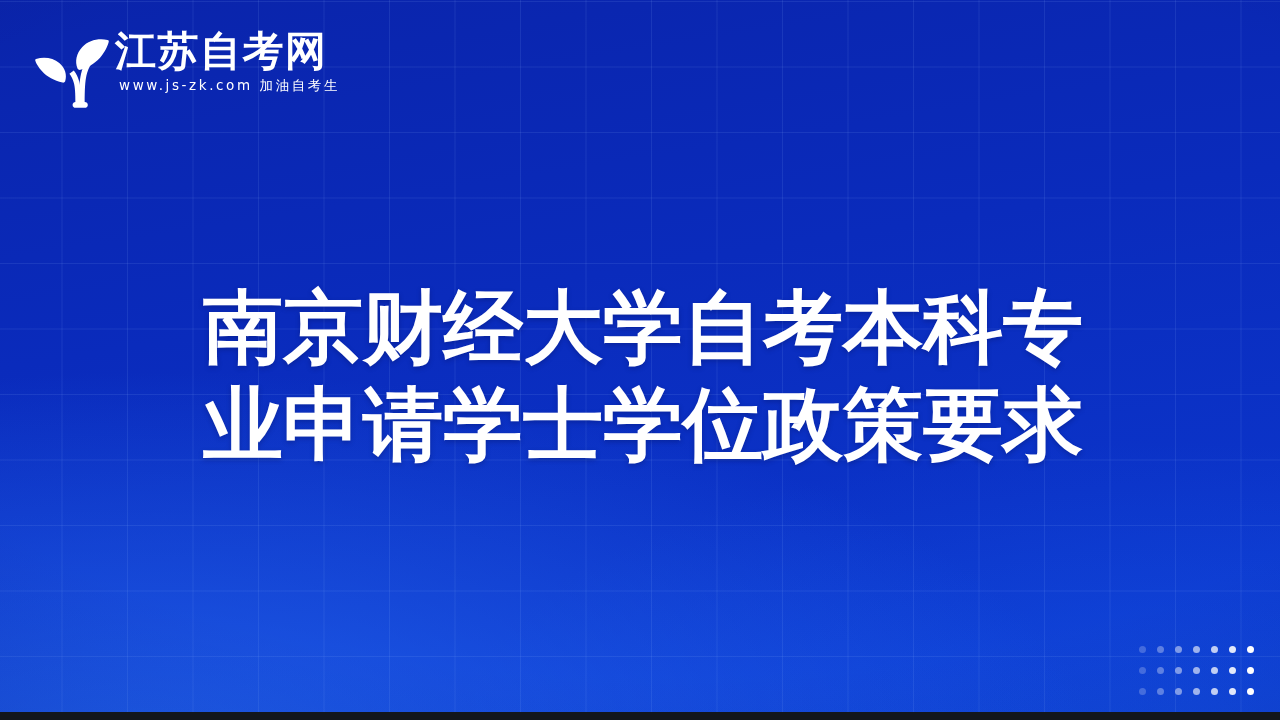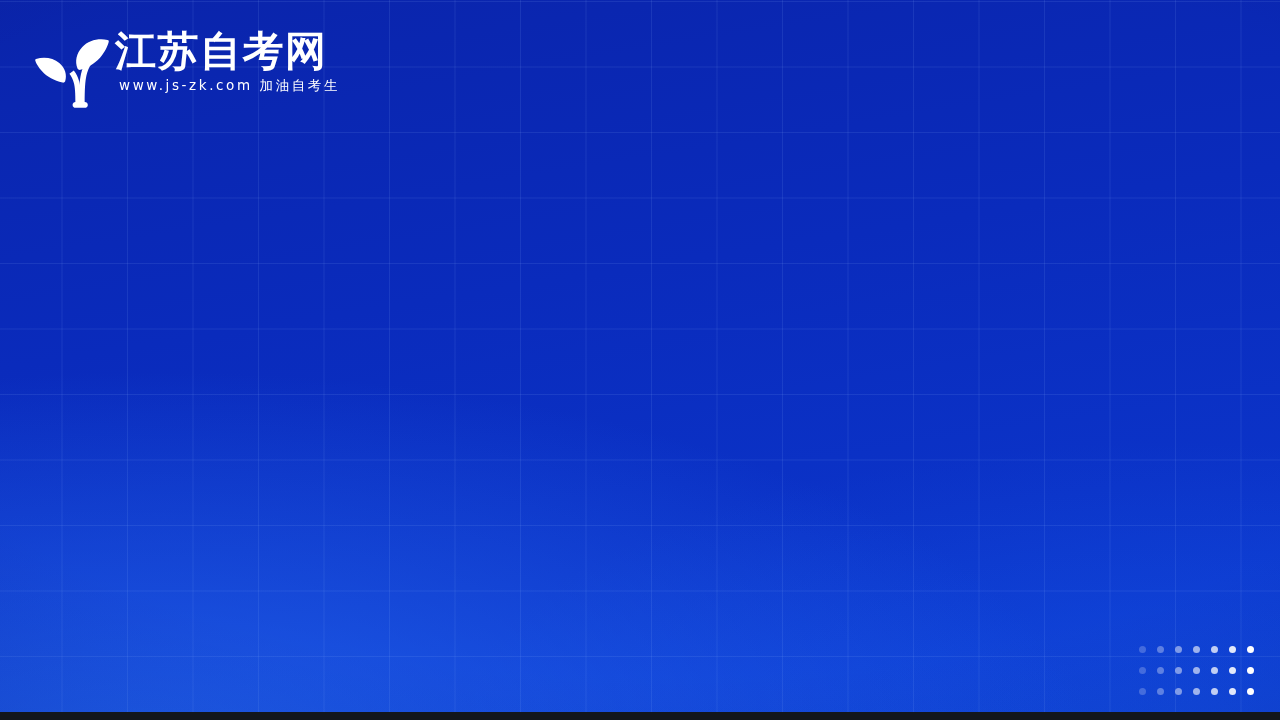--- a/index.html
+++ b/index.html
@@ -181,15 +181,17 @@
       <path fill="#ffffff" d="M74.5 9.0 c-9.4,-2.0 -19.0,0.6 -25.2,7.0 -6.0,6.2 -7.6,14.6 -4.8,21.5 0.5,1.2 1.9,1.7 3.1,1.3 9.0,-3.0 16.5,-8.0 21.4,-14.6 4.4,-5.9 6.4,-11.2 6.8,-14.0 0.1,-0.6 -0.3,-1.1 -1.3,-1.2 z"></path>
       <path fill="#ffffff" d="M3.0 28.0 c8.4,-2.6 17.3,-1.0 23.3,4.0 5.8,4.9 7.9,12.0 5.9,18.2 -0.4,1.1 -1.6,1.7 -2.7,1.4 -8.4,-2.0 -15.4,-5.8 -20.2,-11.0 -4.3,-4.6 -6.5,-8.9 -7.1,-11.3 -0.1,-0.6 0.2,-1.1 0.8,-1.3 z"></path>
     </svg>
     <div id="logo-text-wrap">
       <div id="logo-title">江苏自考网</div>
       <div id="logo-sub">www.js-zk.com 加油自考生</div>
     </div>
   </div>
 
   <div id="headline">
+    <div class="hl-line">南京财经大学自考本科专</div>
+    <div class="hl-line">业申请学士学位政策要求</div>
   </div>
 
 </div>
 
 </body></html>

